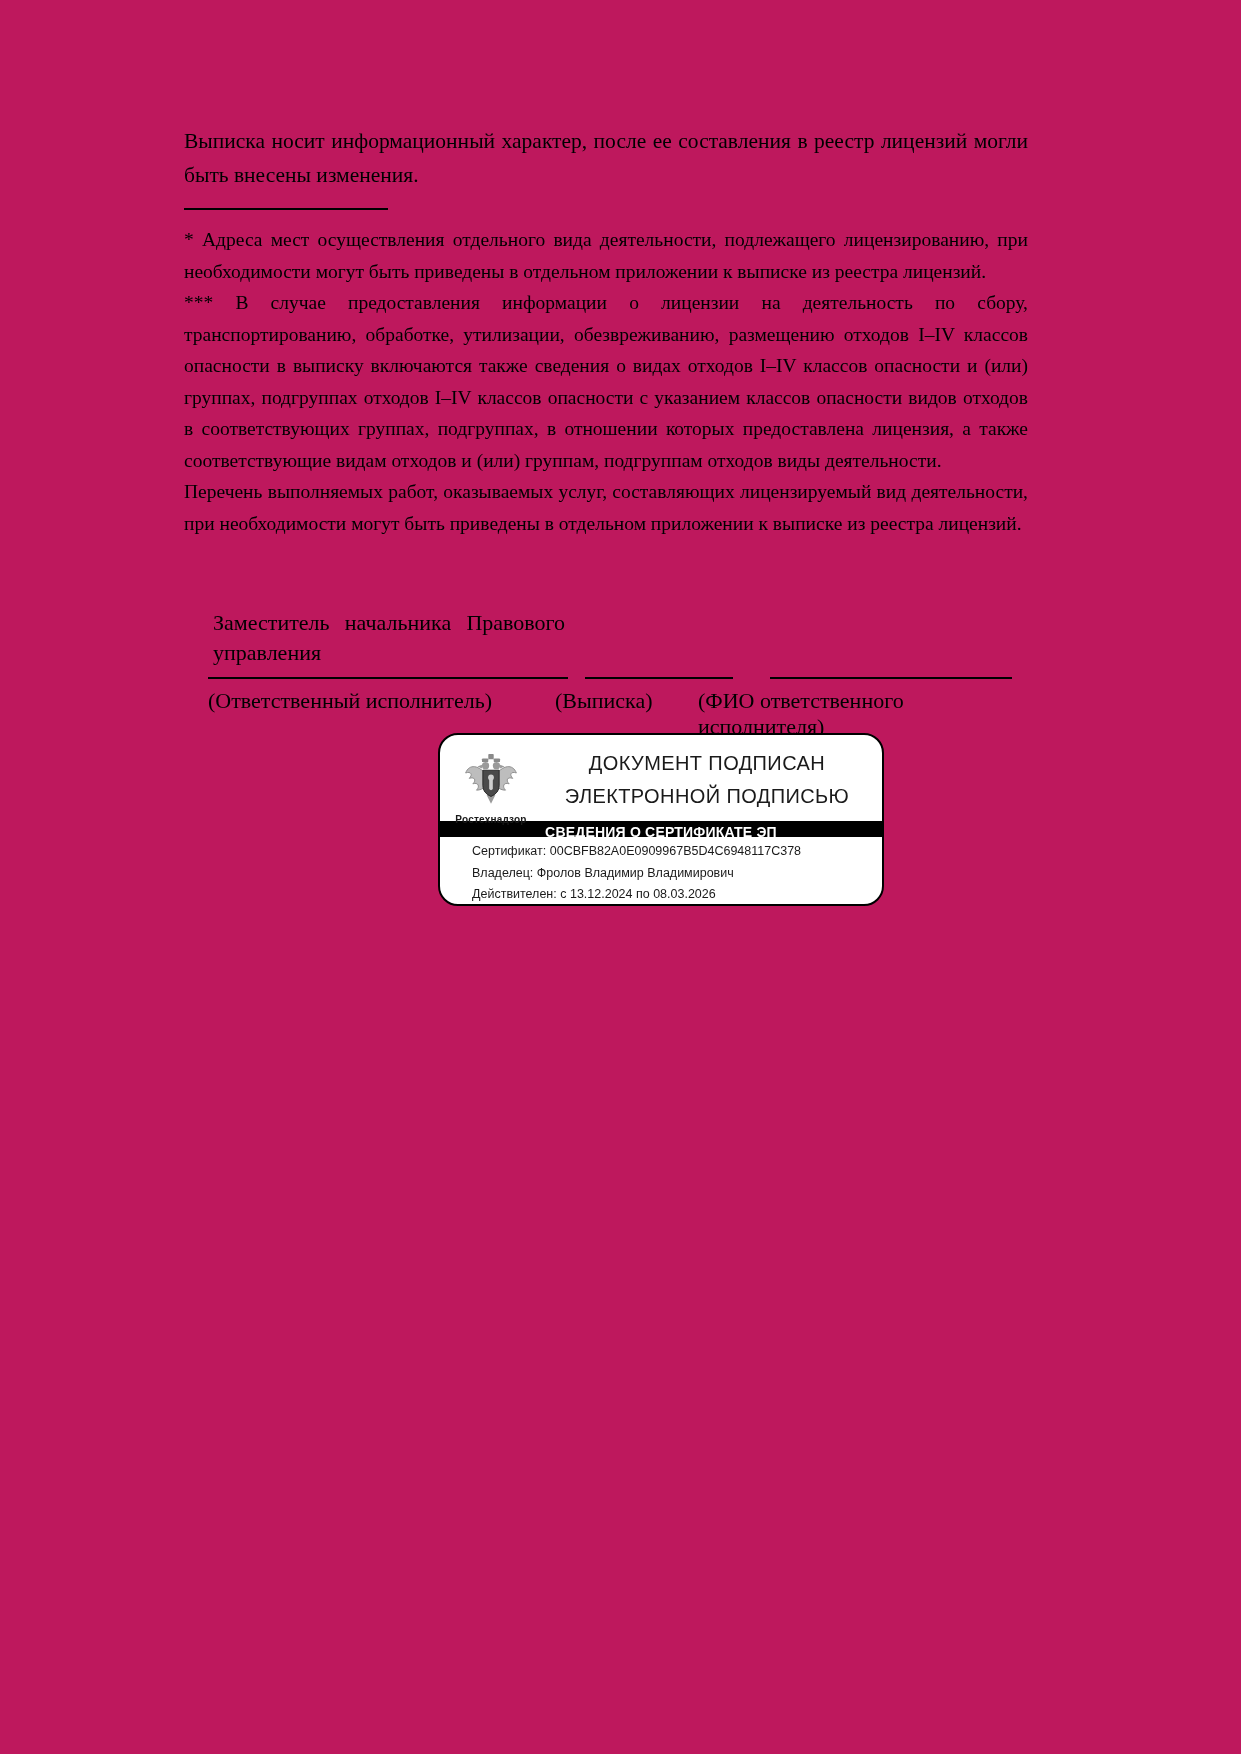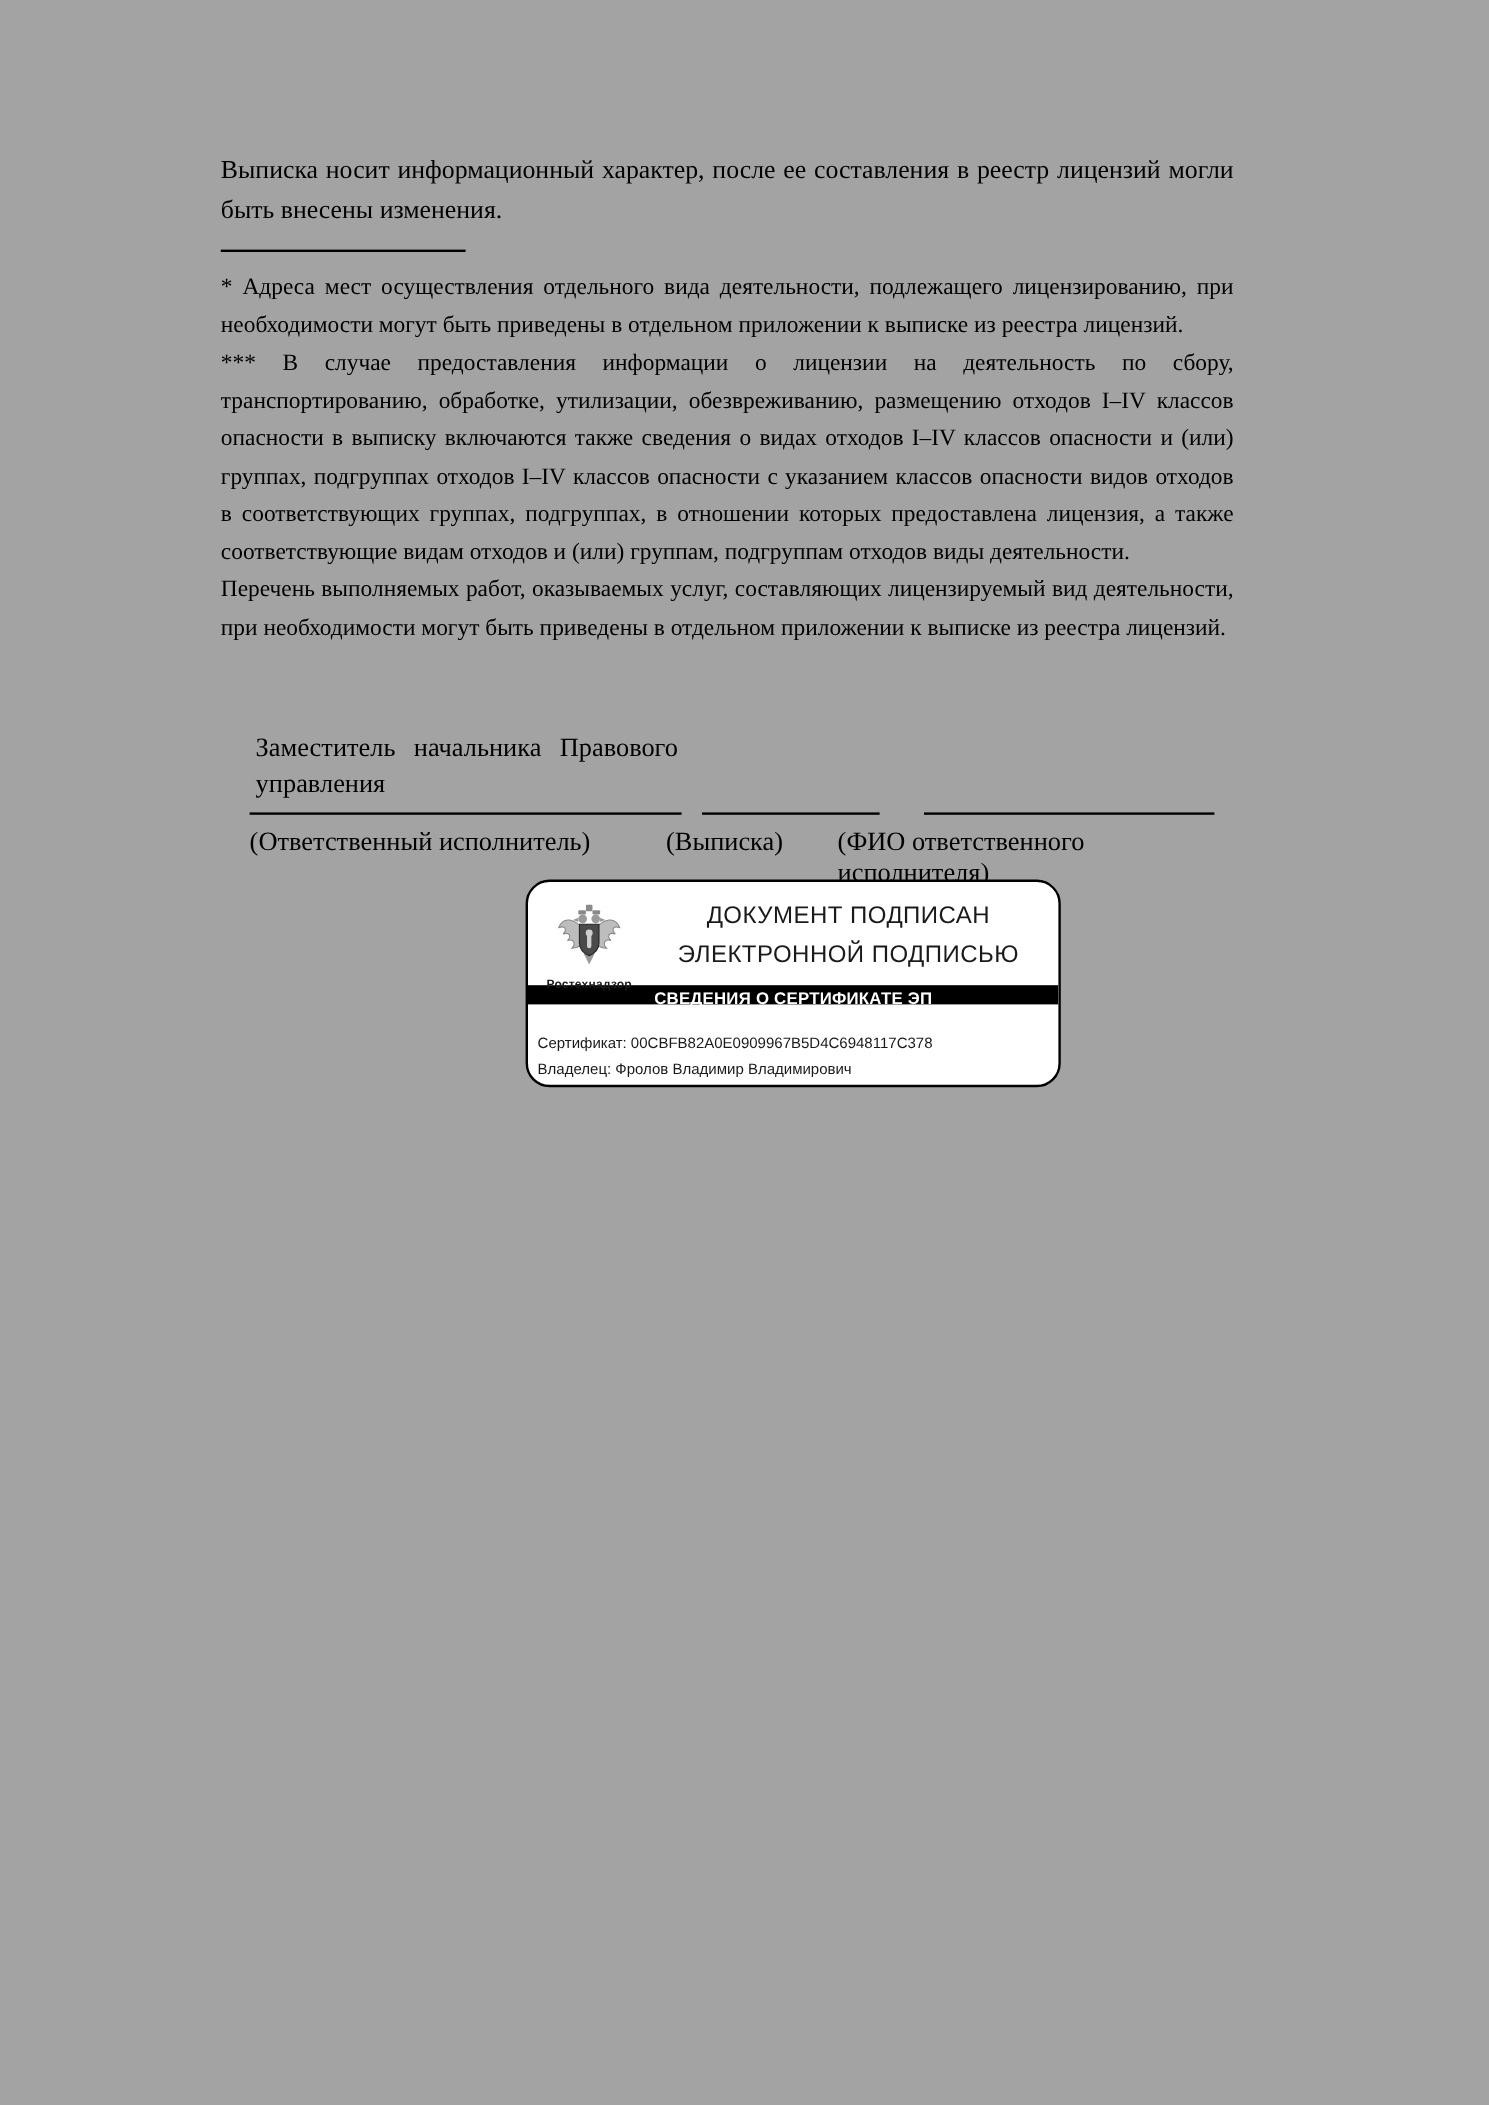--- a/index.html
+++ b/index.html
@@ -1,20 +1,20 @@
 <!DOCTYPE html>
 <html lang="ru"><head>
 <meta charset="utf-8">
 <style>
   html,body{margin:0;padding:0;background:#e8e8e8;}
   .page{
     position:relative;
     width:1241px;height:1754px;
     margin:0 auto;
-    background:#a3a3a3;
+    background:#be185d;
     color:#000;
     font-family:"Liberation Serif","DejaVu Serif",serif;
     overflow:hidden;
   }
   .intro{
     position:absolute;left:184px;top:102px;width:844px;
     font-size:21.5px;line-height:34px;
     text-align:justify;text-align-last:left;
   }
   .divider{
@@ -68,22 +68,22 @@
     justify-content:space-evenly;align-items:center;
     padding:6px 10px 2px 0;
     font-size:20px;letter-spacing:.4px;
   }
   .stamp-bar{
     height:16px;line-height:22px;
     background:#000;color:#fff;
     text-align:center;font-weight:bold;font-size:14px;letter-spacing:.2px;
   }
   .stamp-details{
-    padding:4px 8px 0 8px;
-    font-size:12.5px;line-height:21.5px;margin-top:18px;
+    padding:4px 8px 0 32px;
+    font-size:12.5px;line-height:21.5px;
   }
   .stamp-details div{white-space:nowrap;}
 </style>
 </head>
 <body>
 
 <div class="page">
 
   <p class="intro">Выписка носит информационный характер, после ее составления в реестр лицензий могли быть внесены изменения.</p>
 

